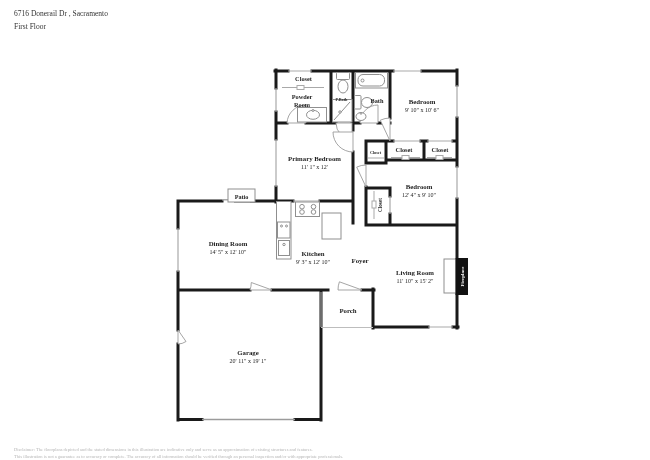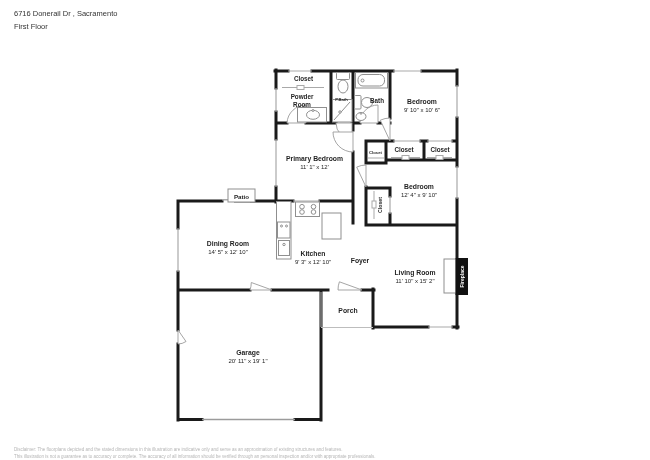--- a/index.html
+++ b/index.html
@@ -1,20 +1,20 @@
 <!DOCTYPE html>
 <html><head>
 <meta charset="utf-8">
 <style>
   html,body{margin:0;padding:0;background:#fff;}
   .page{
     position:relative;
     width:650px;height:460px;
     background:#ffffff;
-    font-family:Liberation Sans, sans-serif;
+    font-family:Liberation Serif, serif;
     overflow:hidden;
   }
   svg{display:block;}
   text{fill:#1f1f1f;}
   .room-name{font-weight:bold;font-size:6.8px;}
   .room-dims{font-size:6px;}
   .closet-lbl{font-weight:bold;font-size:6.3px;}
   .tiny-lbl{font-weight:bold;font-size:4.2px;}
   .vert-lbl{font-weight:bold;font-size:5.2px;}
   .patio-lbl{font-weight:bold;font-size:6.2px;}

